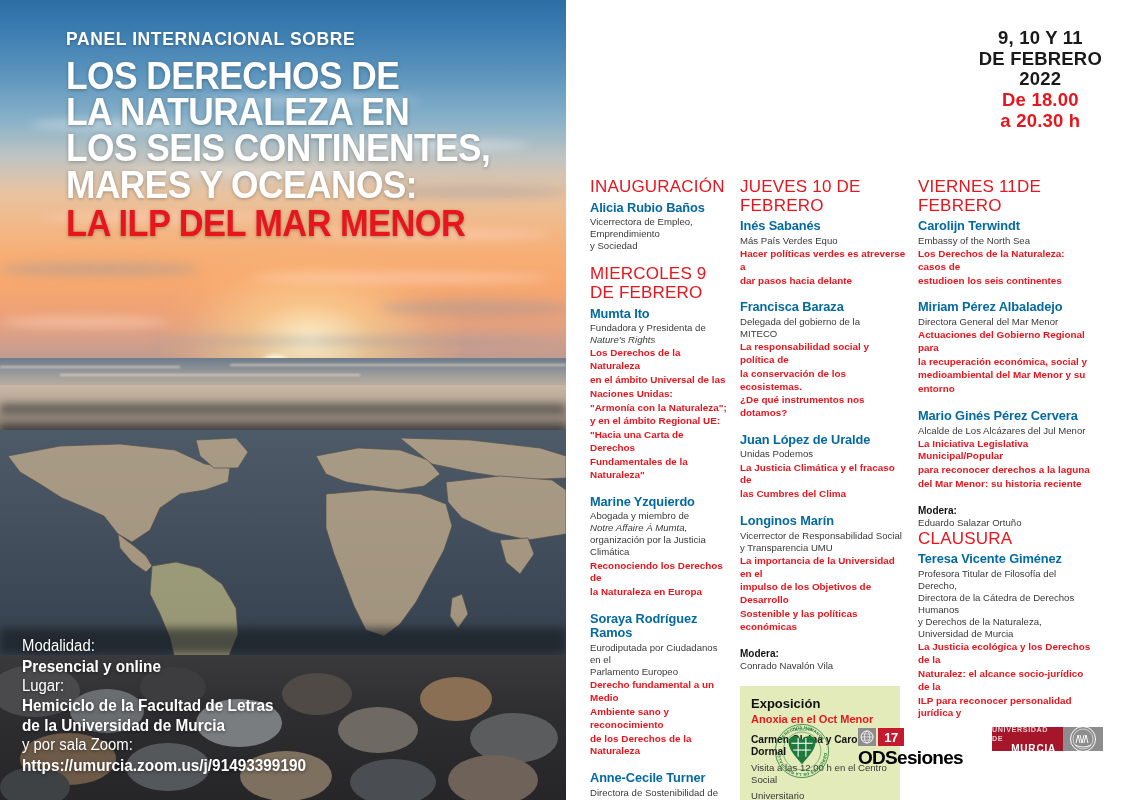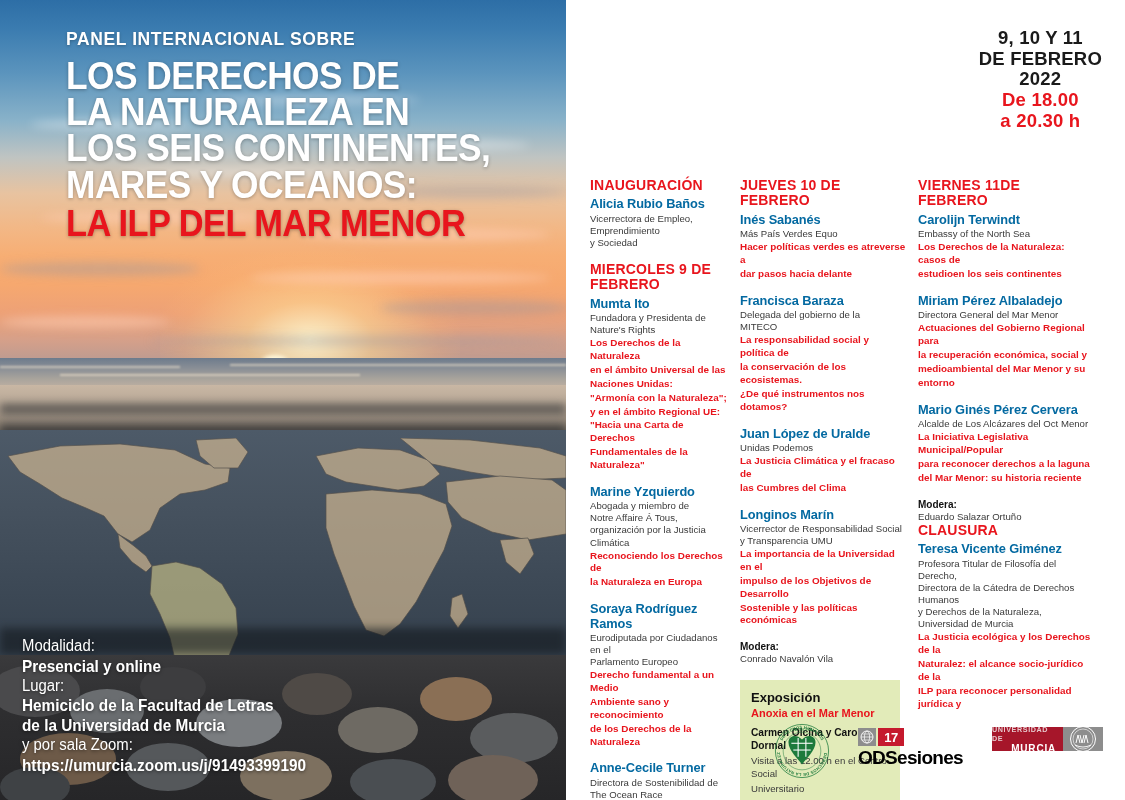--- a/index.html
+++ b/index.html
@@ -110,27 +110,27 @@
   .datebox .d { font-size:18.5px; font-weight:bold; color:#1a1a1a; letter-spacing:0.2px; }
   .datebox .t { font-size:18.5px; font-weight:bold; color:#e8151d; letter-spacing:0.2px; }
 
   .cols { position:absolute; left:0; top:178px; width:559px; display:flex; }
   .col { padding-right:10px; }
   .col1 { width:172px; padding-left:24px; }
   .col2 { width:178px; padding-left:2px; }
   .col3 { width:185px; padding-left:2px; }
 
   .dayhead {
-    color:#e8151d; font-weight:bold; font-size:14px; letter-spacing:0.2px;
+    color:#e8151d; font-weight:normal; font-size:17px; letter-spacing:0.2px;
     text-transform:uppercase; margin-bottom:4px; line-height:1.1;
   }
   .entry { margin-bottom:13px; }
   .name { color:#0369a1; font-weight:bold; font-size:12.8px; line-height:1.12; margin-bottom:1px; letter-spacing:-0.1px; }
   .role { color:#3a3a3a; font-size:9.6px; line-height:1.26; }
-  .role.it { }
+  .role.it { font-style:italic; }
   .talk { color:#e8151d; font-size:9.9px; font-weight:bold; line-height:1.3; margin-top:1px; }
   .mod { margin-top:9px; }
   .mod .mlbl { color:#111; font-size:10px; font-weight:bold; line-height:1.3; }
   .mod .mname { color:#3a3a3a; font-size:9.6px; line-height:1.3; }
 
   .expo {
     background:#e2ebb9; padding:11px 11px 12px 11px; margin-top:14px; margin-right:6px;
   }
   .expo .etitle { color:#111; font-weight:bold; font-size:13px; line-height:1.15; }
   .expo .esub { color:#e8151d; font-weight:bold; font-size:11px; line-height:1.2; margin-top:1px; }
@@ -283,21 +283,21 @@
           <div class="talk">en el ámbito Universal de las</div>
           <div class="talk">Naciones Unidas:</div>
           <div class="talk">"Armonía con la Naturaleza";</div>
           <div class="talk">y en el ámbito Regional UE:</div>
           <div class="talk">"Hacia una Carta de Derechos</div>
           <div class="talk">Fundamentales de la Naturaleza"</div>
         </div>
         <div class="entry">
           <div class="name">Marine Yzquierdo</div>
           <div class="role">Abogada y miembro de</div>
-          <div class="role it">Notre Affaire Á Tous,</div>
+          <div class="role it">Notre Affaire Á Mumta,</div>
           <div class="role">organización por la Justicia Climática</div>
           <div class="talk">Reconociendo los Derechos de</div>
           <div class="talk">la Naturaleza en Europa</div>
         </div>
         <div class="entry">
           <div class="name">Soraya Rodríguez Ramos</div>
           <div class="role">Eurodiputada por Ciudadanos en el</div>
           <div class="role">Parlamento Europeo</div>
           <div class="talk">Derecho fundamental a un Medio</div>
           <div class="talk">Ambiente sano y reconocimiento</div>
@@ -339,21 +339,21 @@
           <div class="talk">La importancia de la Universidad en el</div>
           <div class="talk">impulso de los Objetivos de Desarrollo</div>
           <div class="talk">Sostenible y las políticas económicas</div>
         </div>
         <div class="mod">
           <div class="mlbl">Modera:</div>
           <div class="mname">Conrado Navalón Vila</div>
         </div>
         <div class="expo" style="background: rgb(226, 235, 185);">
           <div class="etitle">Exposición</div>
-          <div class="esub">Anoxia en el Mar Menor</div>
+          <div class="esub">Anoxia en el Oct Menor</div>
           <div class="ecur">Carmen Olcina y Carolina Dormal</div>
           <div class="einfo">Visita a las 12.00 h en el Centro Social</div>
           <div class="einfo">Universitario</div>
         </div>
       </div>
     <div class="col col3">
         <div class="dayhead">VIERNES 11DE FEBRERO</div>
         <div class="entry">
           <div class="name">Carolijn Terwindt</div>
           <div class="role">Embassy of the North Sea</div>
@@ -363,21 +363,21 @@
         <div class="entry">
           <div class="name">Miriam Pérez Albaladejo</div>
           <div class="role">Directora General del Mar Menor</div>
           <div class="talk">Actuaciones del Gobierno Regional para</div>
           <div class="talk">la recuperación económica, social y</div>
           <div class="talk">medioambiental del Mar Menor y su</div>
           <div class="talk">entorno</div>
         </div>
         <div class="entry">
           <div class="name">Mario Ginés Pérez Cervera</div>
-          <div class="role">Alcalde de Los Alcázares del Oct Menor</div>
+          <div class="role">Alcalde de Los Alcázares del Jul Menor</div>
           <div class="talk">La Iniciativa Legislativa Municipal/Popular</div>
           <div class="talk">para reconocer derechos a la laguna</div>
           <div class="talk">del Mar Menor: su historia reciente</div>
         </div>
         <div class="mod">
           <div class="mlbl">Modera:</div>
           <div class="mname">Eduardo Salazar Ortuño</div>
         </div>
         <div class="dayhead">CLAUSURA</div>
         <div class="entry">

